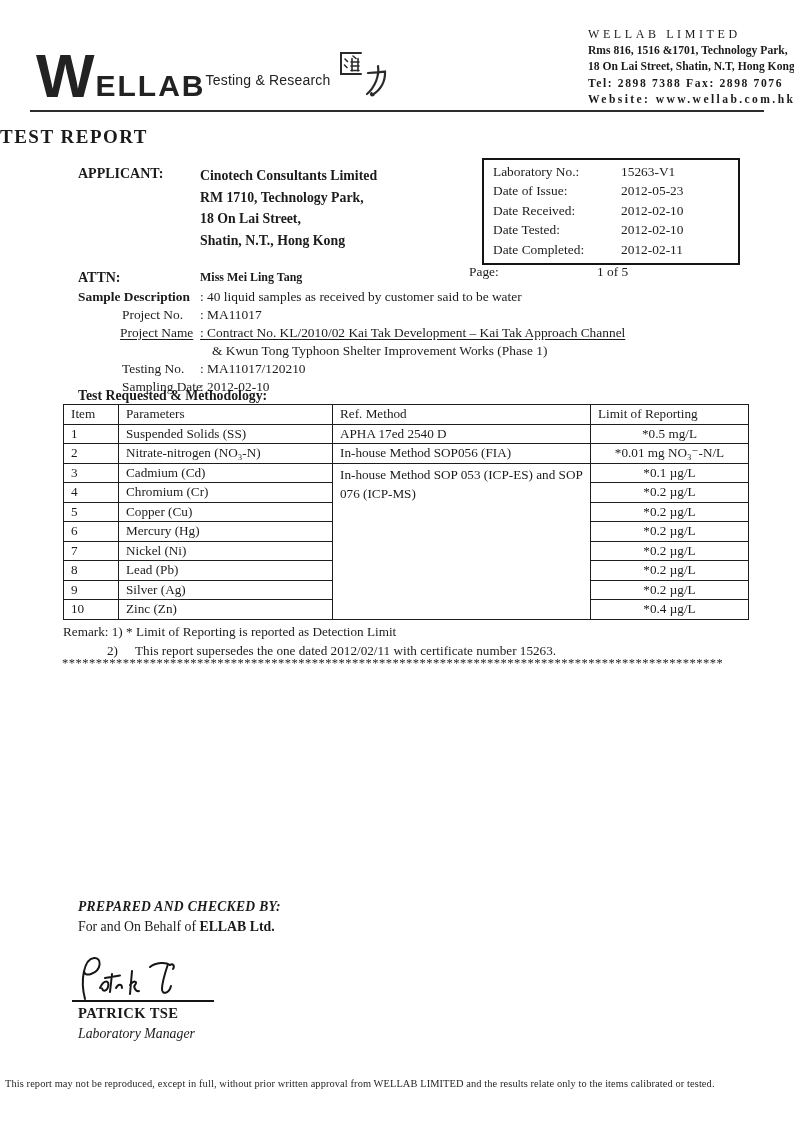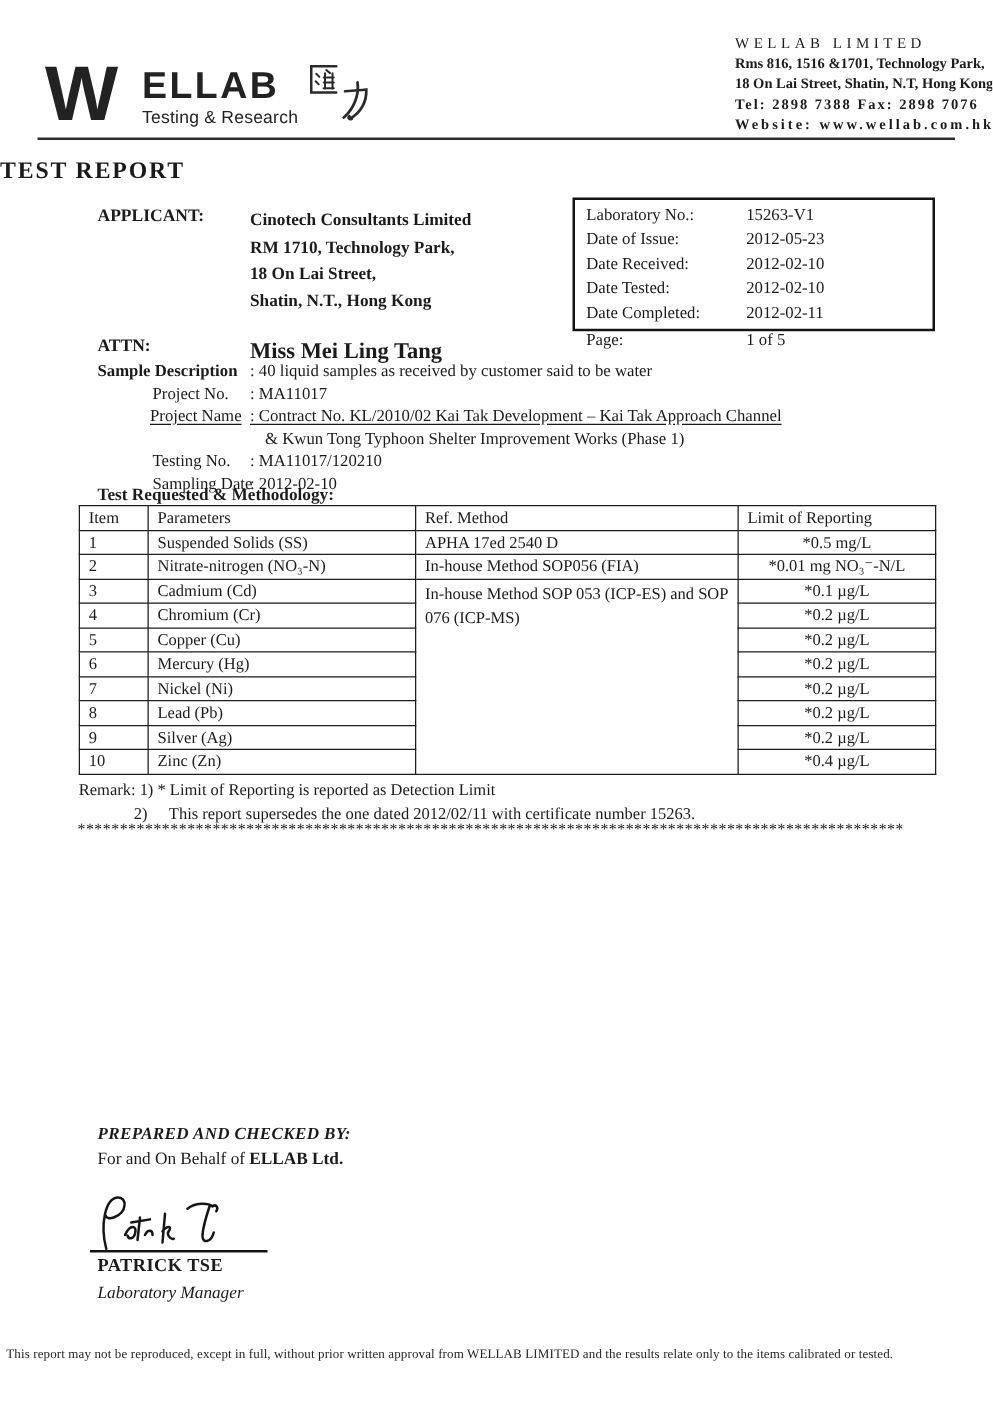--- a/index.html
+++ b/index.html
@@ -6,21 +6,21 @@
   html,body { background:#ffffff; }
   .page {
     position:relative; width:794px; height:1123px; background:#fff;
     font-family:"Liberation Serif","DejaVu Serif",serif; color:#1b1b1b;
     overflow:hidden; margin:0 auto;
   }
   
   .logo { position:absolute; left:36px; top:46px; display:flex; align-items:flex-end;
           font-family:"Liberation Sans","DejaVu Sans",sans-serif; color:#222; }
   .logo-w { font-size:62px; font-weight:600; line-height:0.9; }
-  .logo-col { display:flex; flex-direction:column; margin-left:19px; padding-bottom:3px;justify-content:flex-end; }
+  .logo-col { display:flex; flex-direction:row; margin-left:1px; padding-bottom:3px;justify-content:flex-end; }
   .logo-rest { font-size:30px; font-weight:600; letter-spacing:2px; line-height:1; }
   .logo-tagline { font-size:14px; margin-top:1px; letter-spacing:0.2px; }
   .logo-cjk { position:relative; width:58px; height:58px; margin-left:6px; }
   .cjk-hui { position:absolute; left:0; top:4px; }
   .cjk-li  { position:absolute; left:28px; top:18px; }
   .logo-cjk svg path, .logo-cjk svg line { stroke:#2a2a2a; fill:none; stroke-linecap:round; }
 
   .company { position:absolute; left:588px; top:26px; font-size:11.6px; line-height:1.42; white-space:nowrap; }
   .company .c-name { letter-spacing:3.6px; font-size:12px; }
   .company .c-addr { font-weight:bold; }
@@ -29,28 +29,28 @@
 
   .header-rule { position:absolute; left:30px; top:110px; width:734px; height:2px; background:#2c2c2c; }
 
   .title { position:absolute; left:0; top:126px; width:100%; text-align:left;
            font-size:19px; font-weight:bold; letter-spacing:1.5px; }
 
   
   .applicant-label { position:absolute; left:78px; top:166px; font-weight:bold; font-size:14px; }
   .applicant-block { position:absolute; left:200px; top:165px; font-weight:bold; font-size:13.8px; line-height:1.56; }
 
-  .lab-box { position:absolute; left:458px; top:158px; width:290px; border:2.5px solid #141414; padding:2px 0 4px; }
+  .lab-box { position:absolute; left:482px; top:158px; width:258px; border:2.5px solid #141414; padding:2px 0 4px; }
   .lab-row { display:flex; font-size:13.4px; line-height:1.45; padding:0 9px; }
   .lab-row .lbl { width:128px; flex:none; }
   .page-row { position:absolute; left:469px; top:264px; display:flex; font-size:13.4px; }
   .page-row .lbl { width:128px; flex:none; }
 
   .attn-label { position:absolute; left:78px; top:270px; font-weight:bold; font-size:14px; }
-  .attn-value { position:absolute; left:200px; top:270px; font-weight:bold; font-size:18px; }
+  .attn-value { position:absolute; left:200px; top:270px; font-weight:bold; font-size:12px; }
 
   
   .srow { position:absolute; left:0; width:760px; font-size:13.4px; white-space:nowrap; }
   .srow .s-lbl { position:absolute; }
   .srow .s-val { position:absolute; left:200px; }
   .u { text-decoration:underline; text-underline-offset:2px; }
 
   .method-heading { position:absolute; left:78px; top:388px; font-weight:bold; font-size:13.8px; }
 
   

